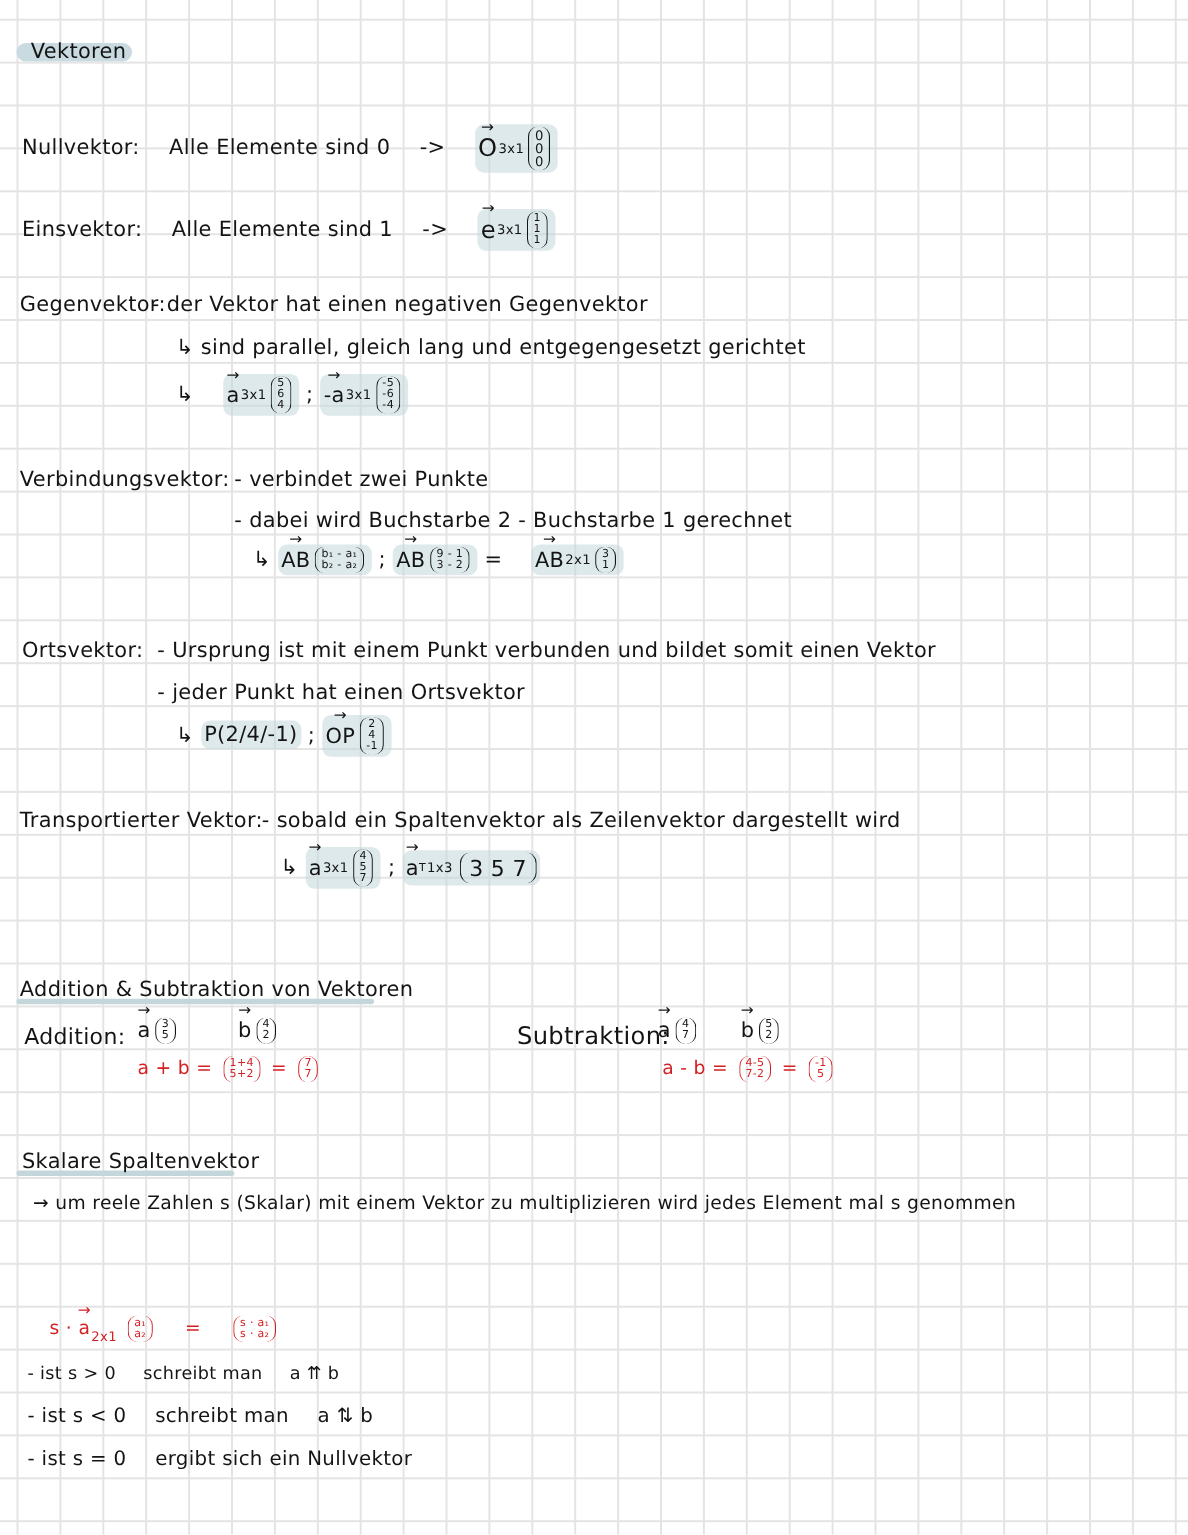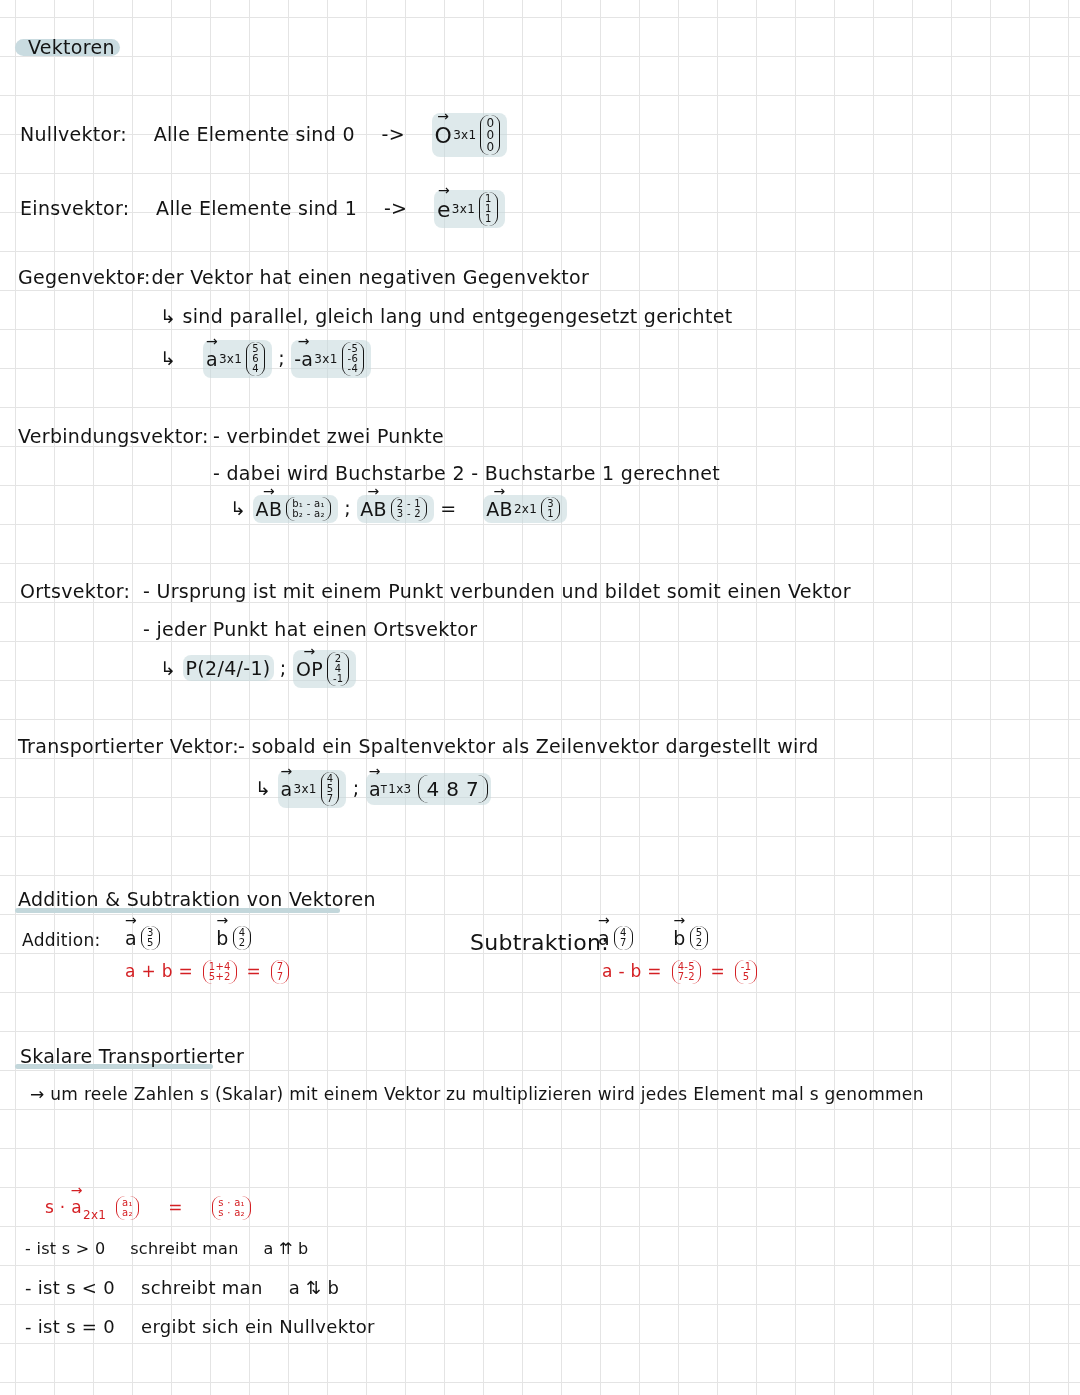--- a/index.html
+++ b/index.html
@@ -108,21 +108,21 @@
     <span class="arr">AB</span>
     <span class="col">
       <span>b₁ - a₁</span>
       <span>b₂ - a₂</span>
     </span>
   </span>
   <span>;</span>
   <span class="glow vec">
     <span class="arr">AB</span>
     <span class="col">
-      <span>2 - 1</span>
+      <span>9 - 1</span>
       <span>3 - 2</span>
     </span>
   </span>
   <span>=</span>
   <span class="gap"></span>
   <span class="glow vec">
     <span class="arr">AB</span>
       <span class="sub">2x1</span>
     <span class="col">
       <span>3</span>
@@ -159,28 +159,28 @@
       <span>4</span>
       <span>5</span>
       <span>7</span>
     </span>
   </span>
   <span>;</span>
   <span class="glow vec">
     <span class="arr">a</span>
       <sup style="font-size:10px;">T</sup>
       <span class="sub">1x3</span>
-    <span class="row-vec">4 8 7</span>
+    <span class="row-vec">3 5 7</span>
   </span>
 </div>
 
 <div class="hl-bar" style="left:15px;top:908px;width:325px;height:5px;"></div>
 <div class="t" style="left:18px;top:888px;">Addition &amp; Subtraktion von Vektoren</div>
 
-<div class="t" style="left:22px;top:930px;font-size:17px;">Addition:</div>
+<div class="t" style="left:22px;top:930px;font-size:20px;">Addition:</div>
 <div class="t" style="left:125px;top:925px;">
   <span class="vec">
     <span class="arr">a</span>
     <span class="col">
       <span>3</span>
       <span>5</span>
     </span>
   </span>
   <span style="display:inline-block;width:40px;"></span>
   <span class="vec">
@@ -229,21 +229,21 @@
     <span>7-2</span>
   </span>
   <span>=</span>
   <span class="col">
     <span>-1</span>
     <span>5</span>
   </span>
 </div>
 
 <div class="hl-bar" style="left:15px;top:1064px;width:198px;height:5px;"></div>
-<div class="t" style="left:20px;top:1045px;">Skalare Transportierter</div>
+<div class="t" style="left:20px;top:1045px;">Skalare Spaltenvektor</div>
 <div class="t" style="left:30px;top:1084px;font-size:17px;">→ um reele Zahlen s (Skalar) mit einem Vektor zu multiplizieren wird jedes Element mal s genommen</div>
 
 <div class="t red" style="left:45px;top:1196px;font-size:17px;">
   <span>s ·</span>
   <span class="arr">a</span><span class="sub">2x1</span>
   <span class="col">
     <span>a₁</span>
     <span>a₂</span>
   </span>
   <span class="gap"></span>

